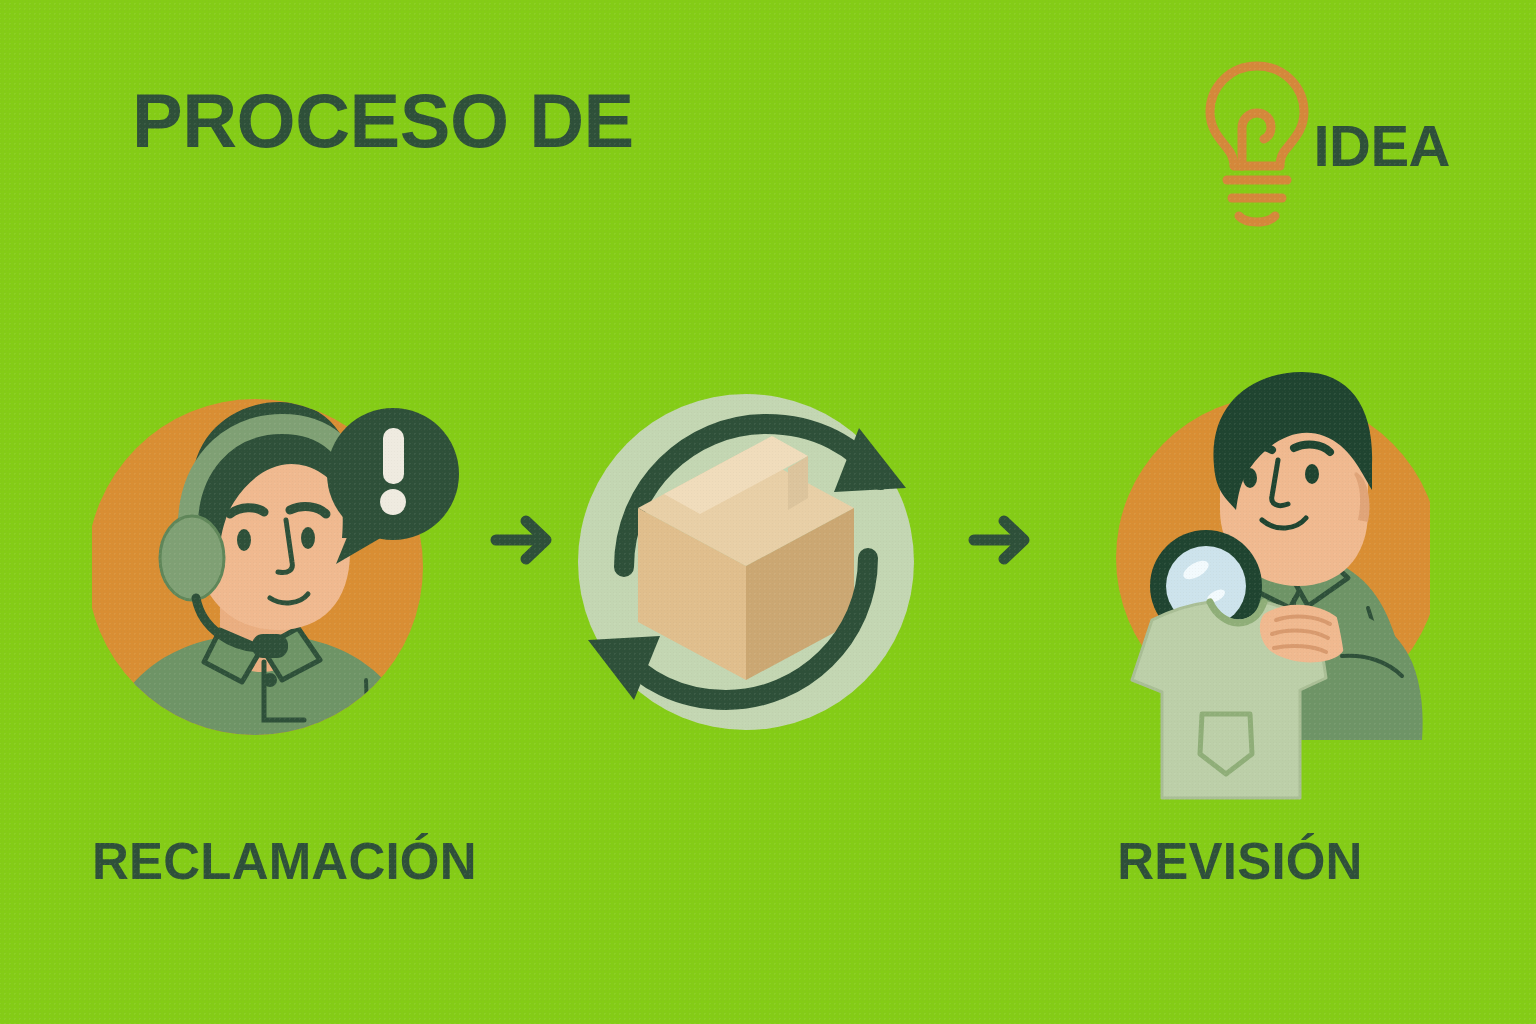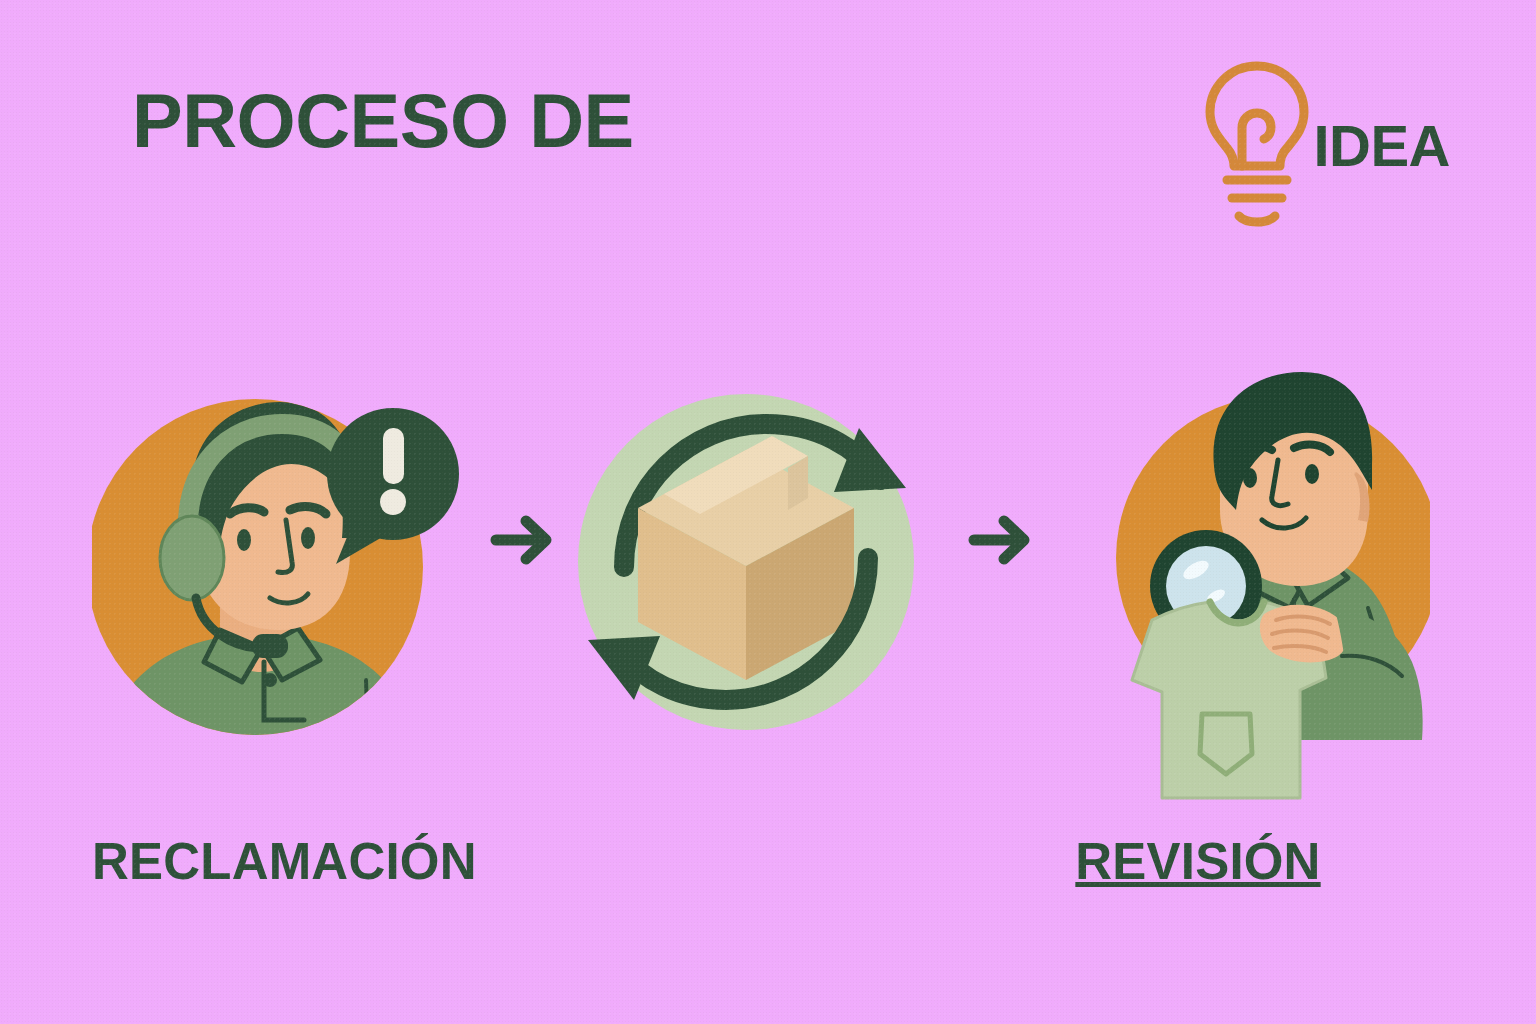--- a/index.html
+++ b/index.html
@@ -7,21 +7,21 @@
     padding: 0;
     background: #EFEBE0;
   }
   body {
     font-family: "Liberation Sans", sans-serif;
   }
   #canvas {
     position: relative;
     width: 1536px;
     height: 1024px;
-    background: #f0abfc;
+    background: #84cc16;
     overflow: hidden;
   }
   
   #grain {
     position: absolute;
     inset: 0;
     pointer-events: none;
     opacity: .5;
     background-image:
       radial-gradient(rgba(140,130,110,.10) 1px, transparent 1px),
@@ -88,21 +88,21 @@
     text-align: center;
     color: #2E5039;
     font-size: 51px;
     font-weight: 700;
     letter-spacing: .2px;
     text-transform: uppercase;
     white-space: nowrap;
   }
   #caption-1 { left: 92px; }
   #caption-2 { left: 576px; }
-  #caption-3 { left: 1008px; text-decoration: underline; }
+  #caption-3 { left: 1050px; }
 
   
   .arrow {
     position: absolute;
     top: 500px;
     width: 80px;
     height: 80px;
   }
   #arrow-1 { left: 482px; }
   #arrow-2 { left: 960px; }

